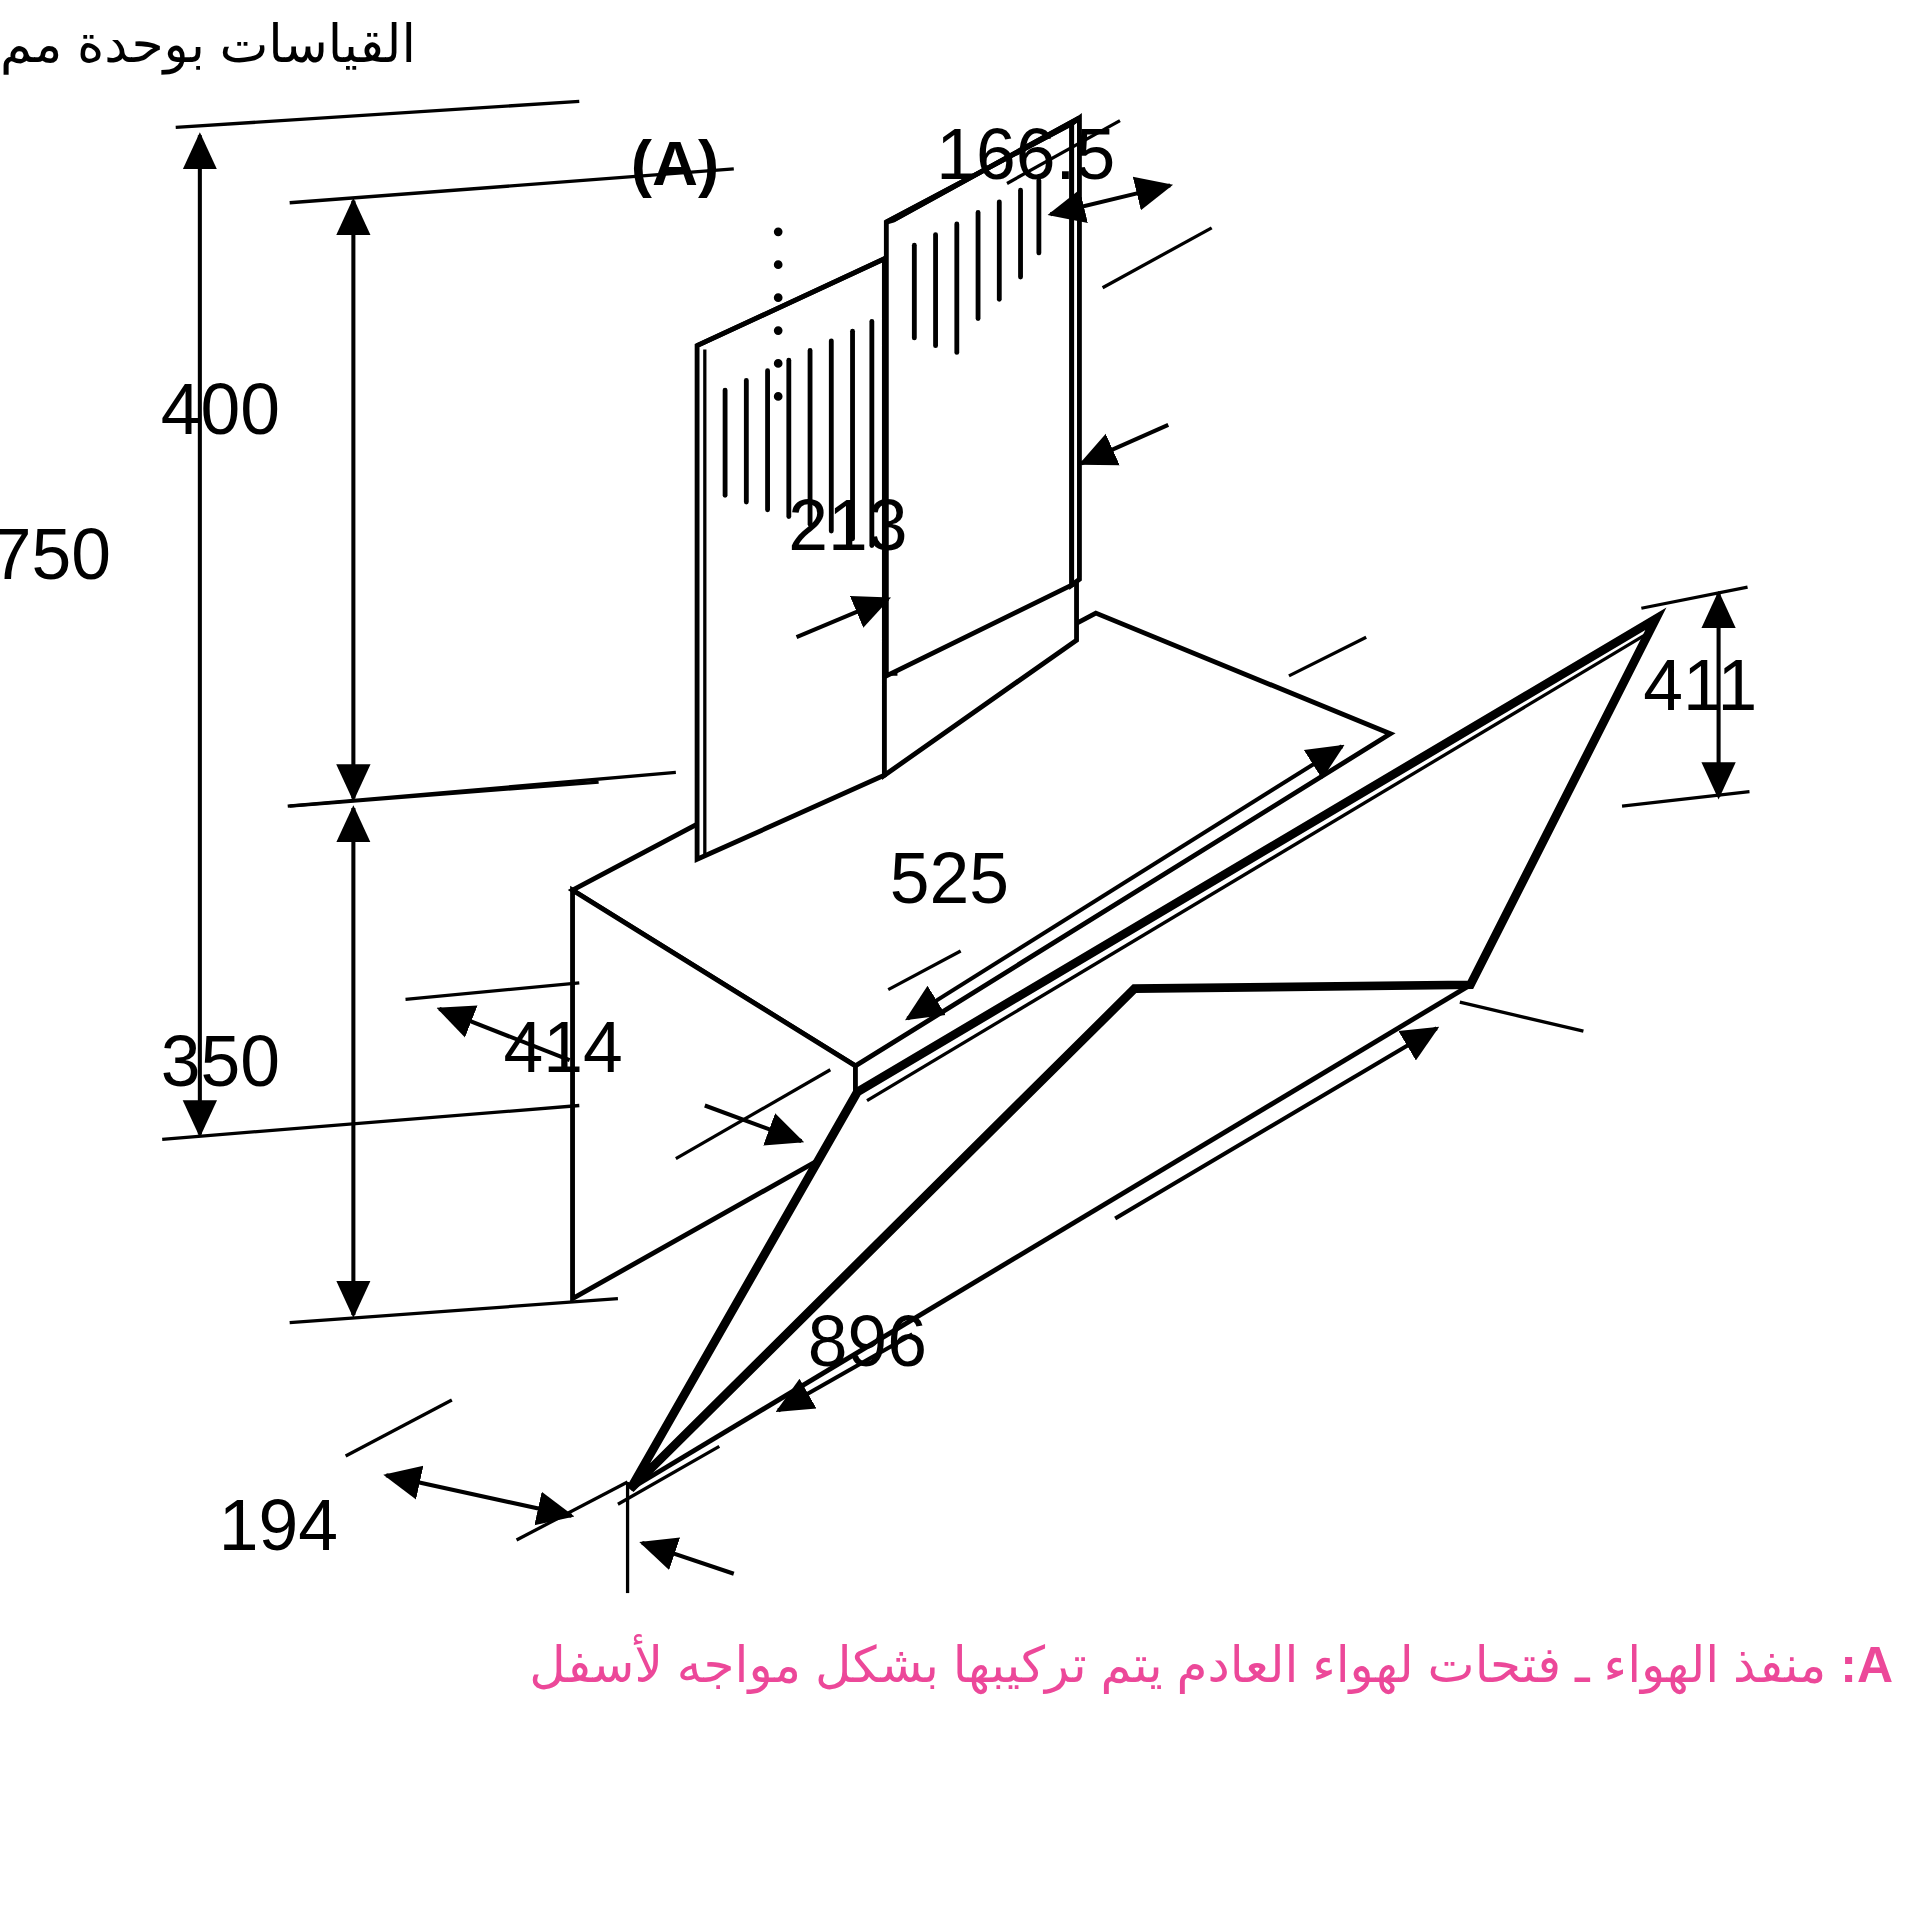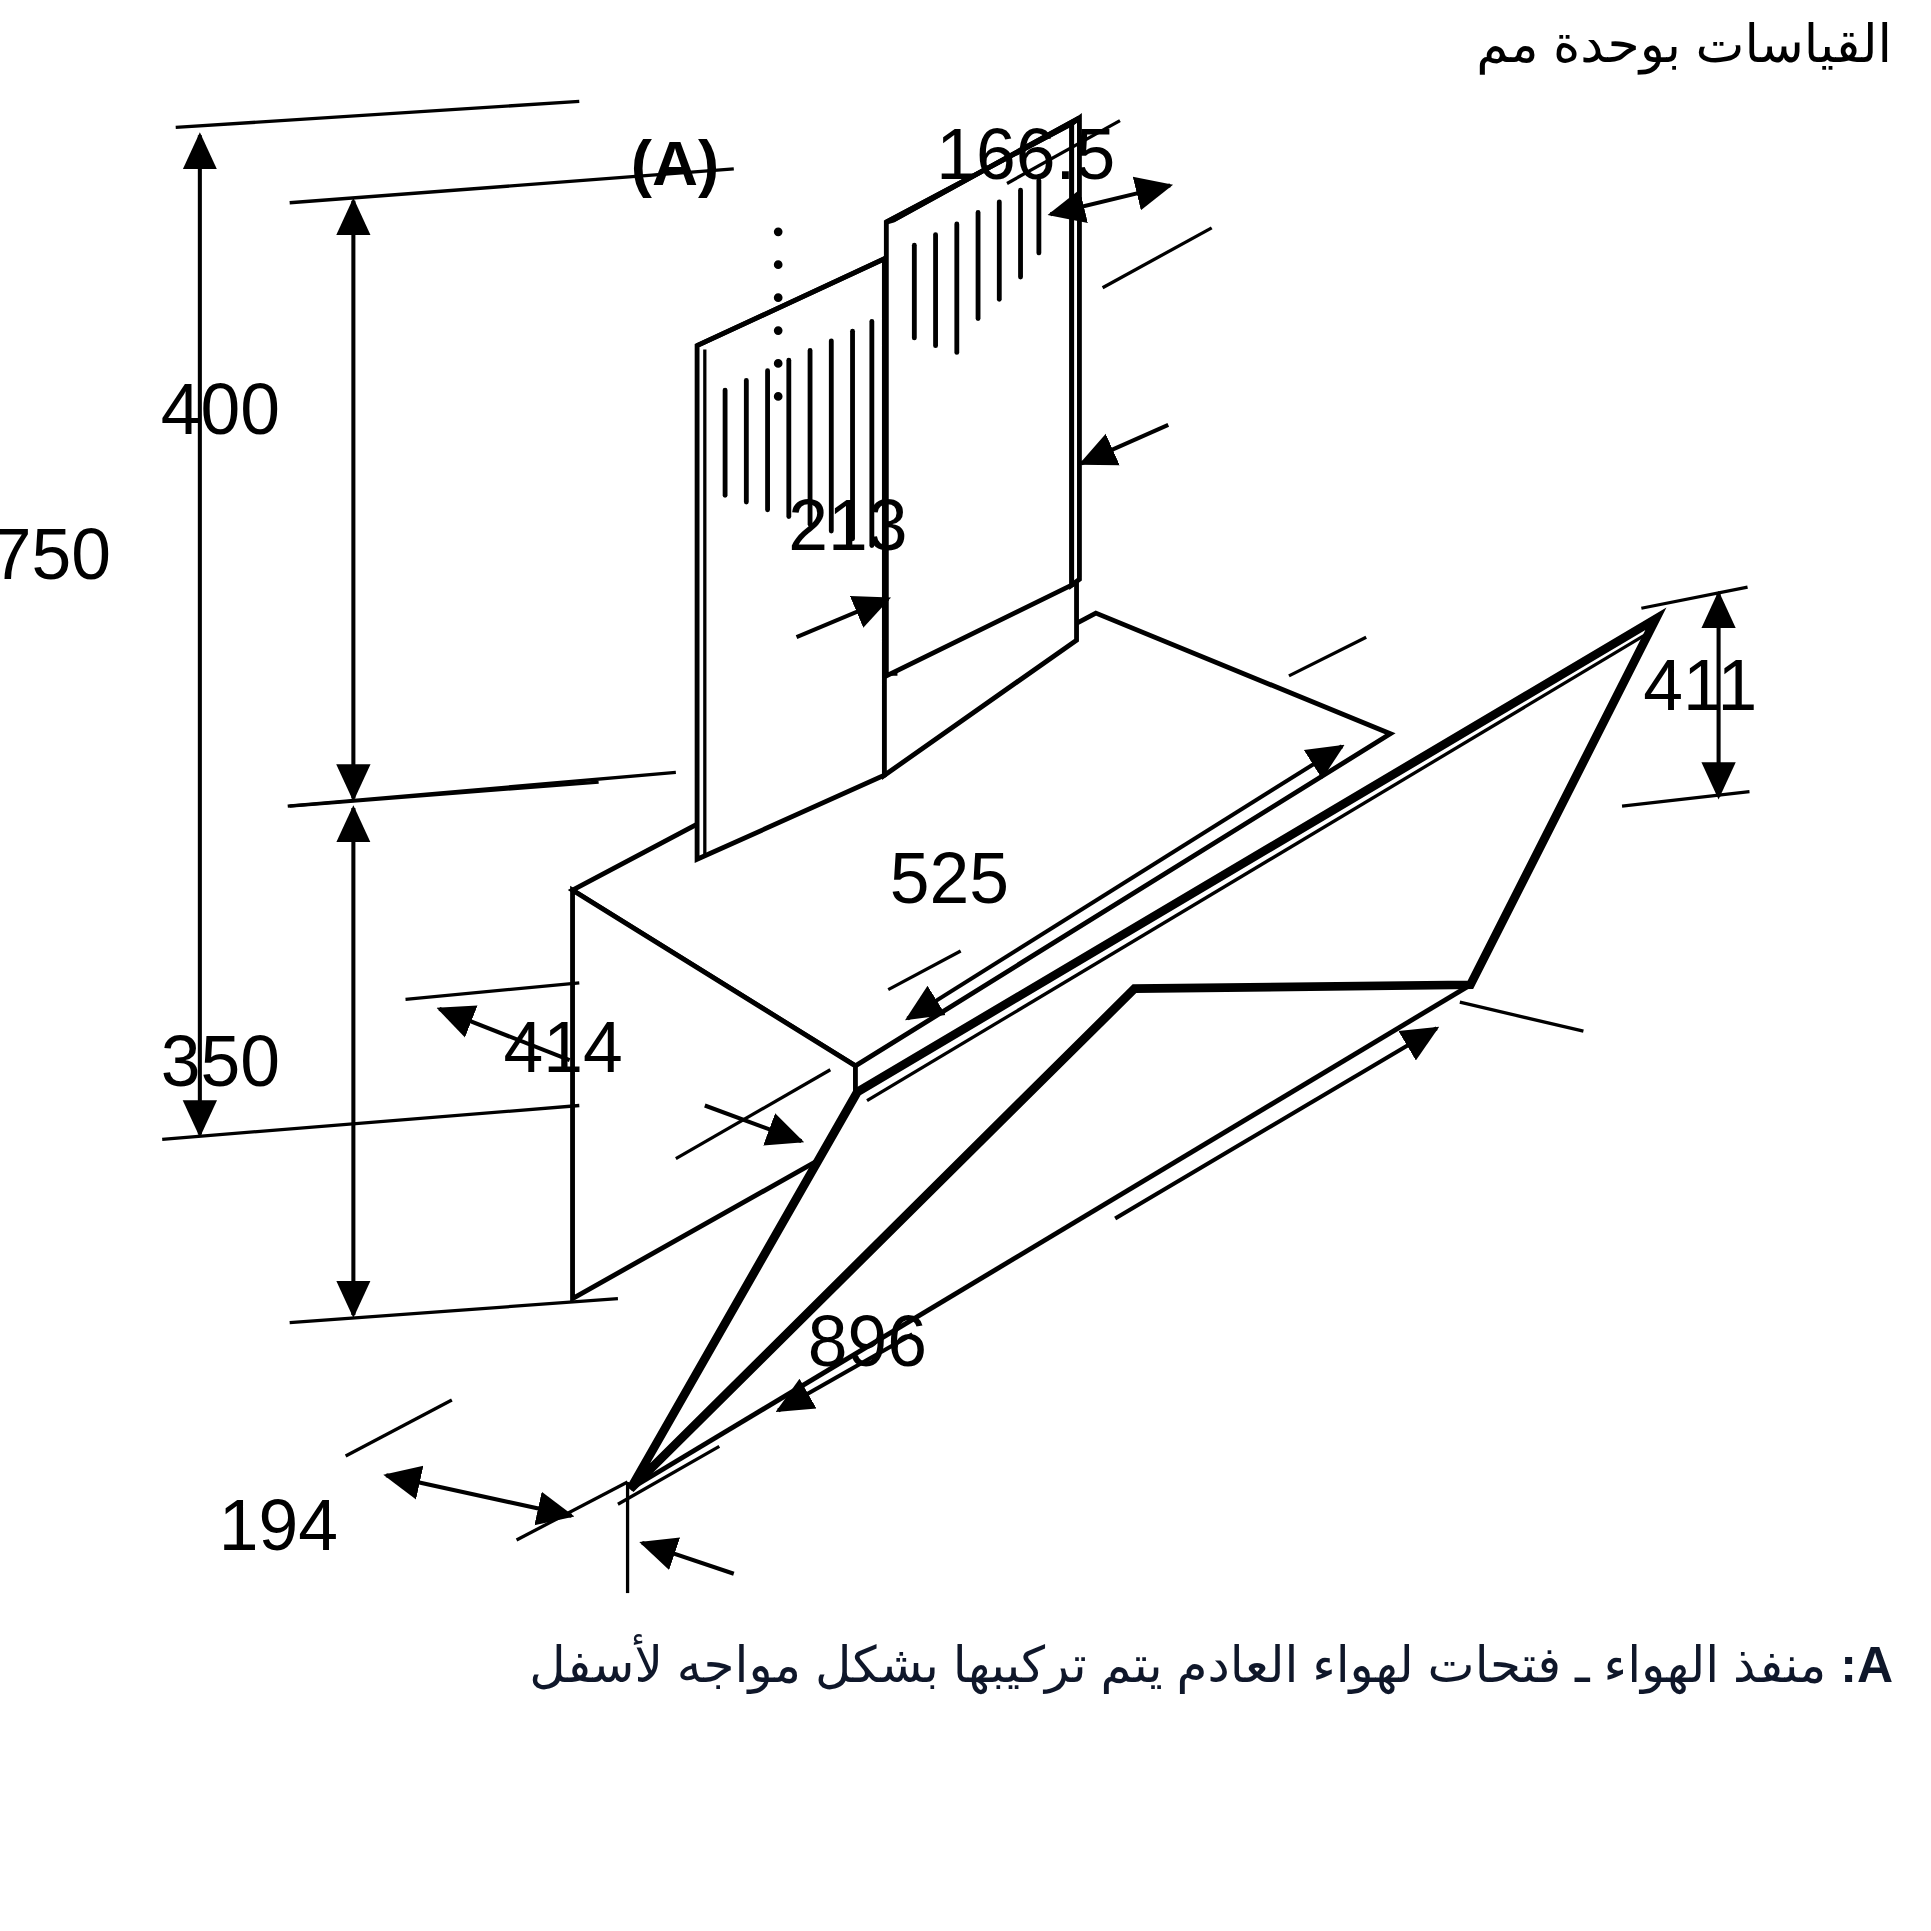--- a/index.html
+++ b/index.html
@@ -21,37 +21,37 @@
     inset: 0;
     width: 1931px;
     height: 1931px;
     display: block;
   }
   .hdr {
     position: absolute;
     top: 15.4px;
     left: 0;
     width: 1892px;
-    text-align: right;
+    text-align: left;
     font-size: 52px;
     line-height: 1.15;
     color: #000;
     direction: rtl;
     white-space: nowrap;
   }
   .caption-wrap {
     position: absolute;
     top: 1632px;
     left: 39px;
     width: 1854px;
     direction: rtl;
     text-align: right;
     font-size: 50px;
     line-height: 1.32;
-    color: #0f172a;
+    color: #ec4899;
   }
   .caption-key {
     font-weight: bold;
   }
   
   .dim-text {
     font-family: "Liberation Sans", "DejaVu Sans", sans-serif;
     font-size: 74px;
     fill: #000;
   }

